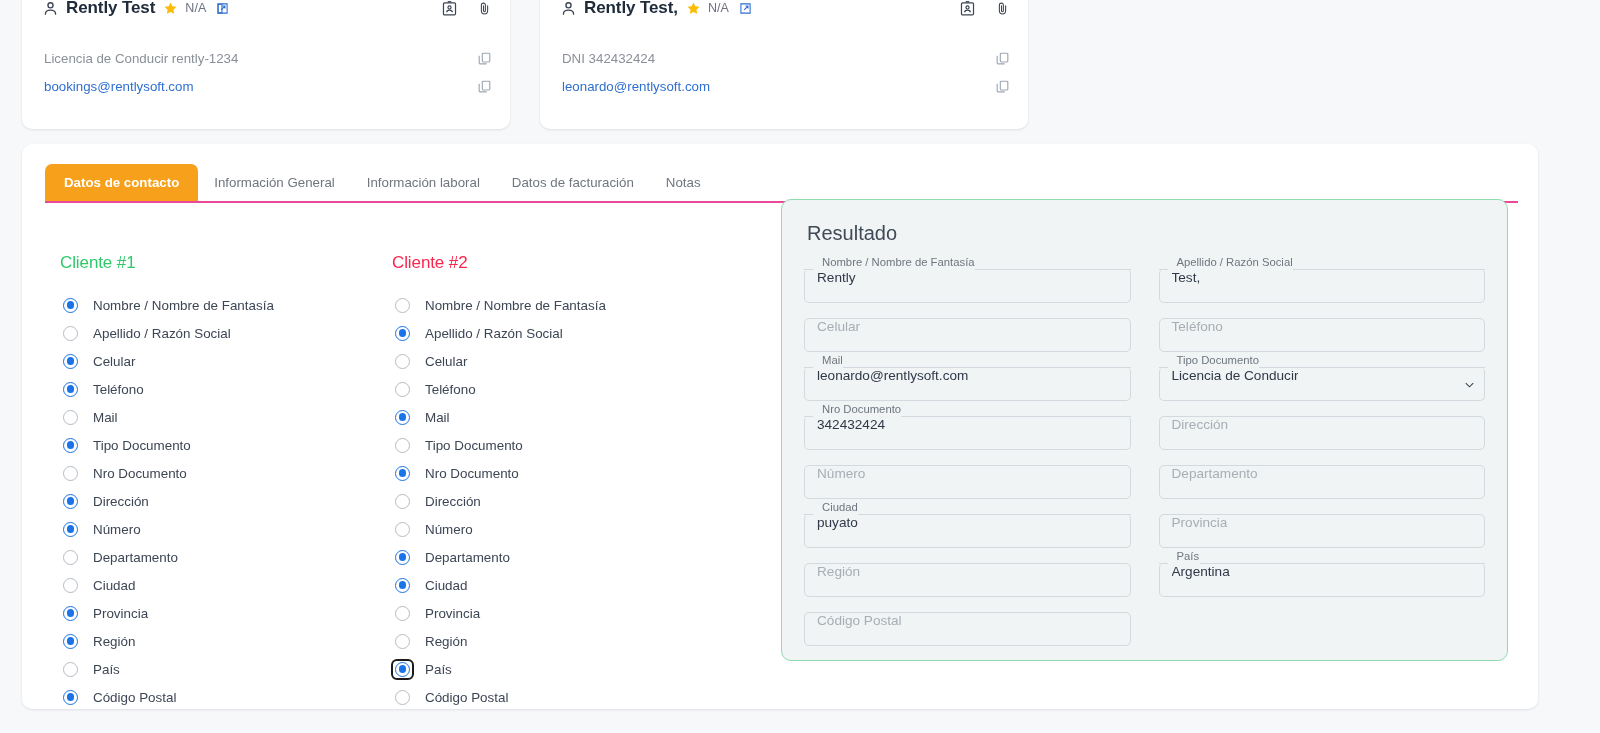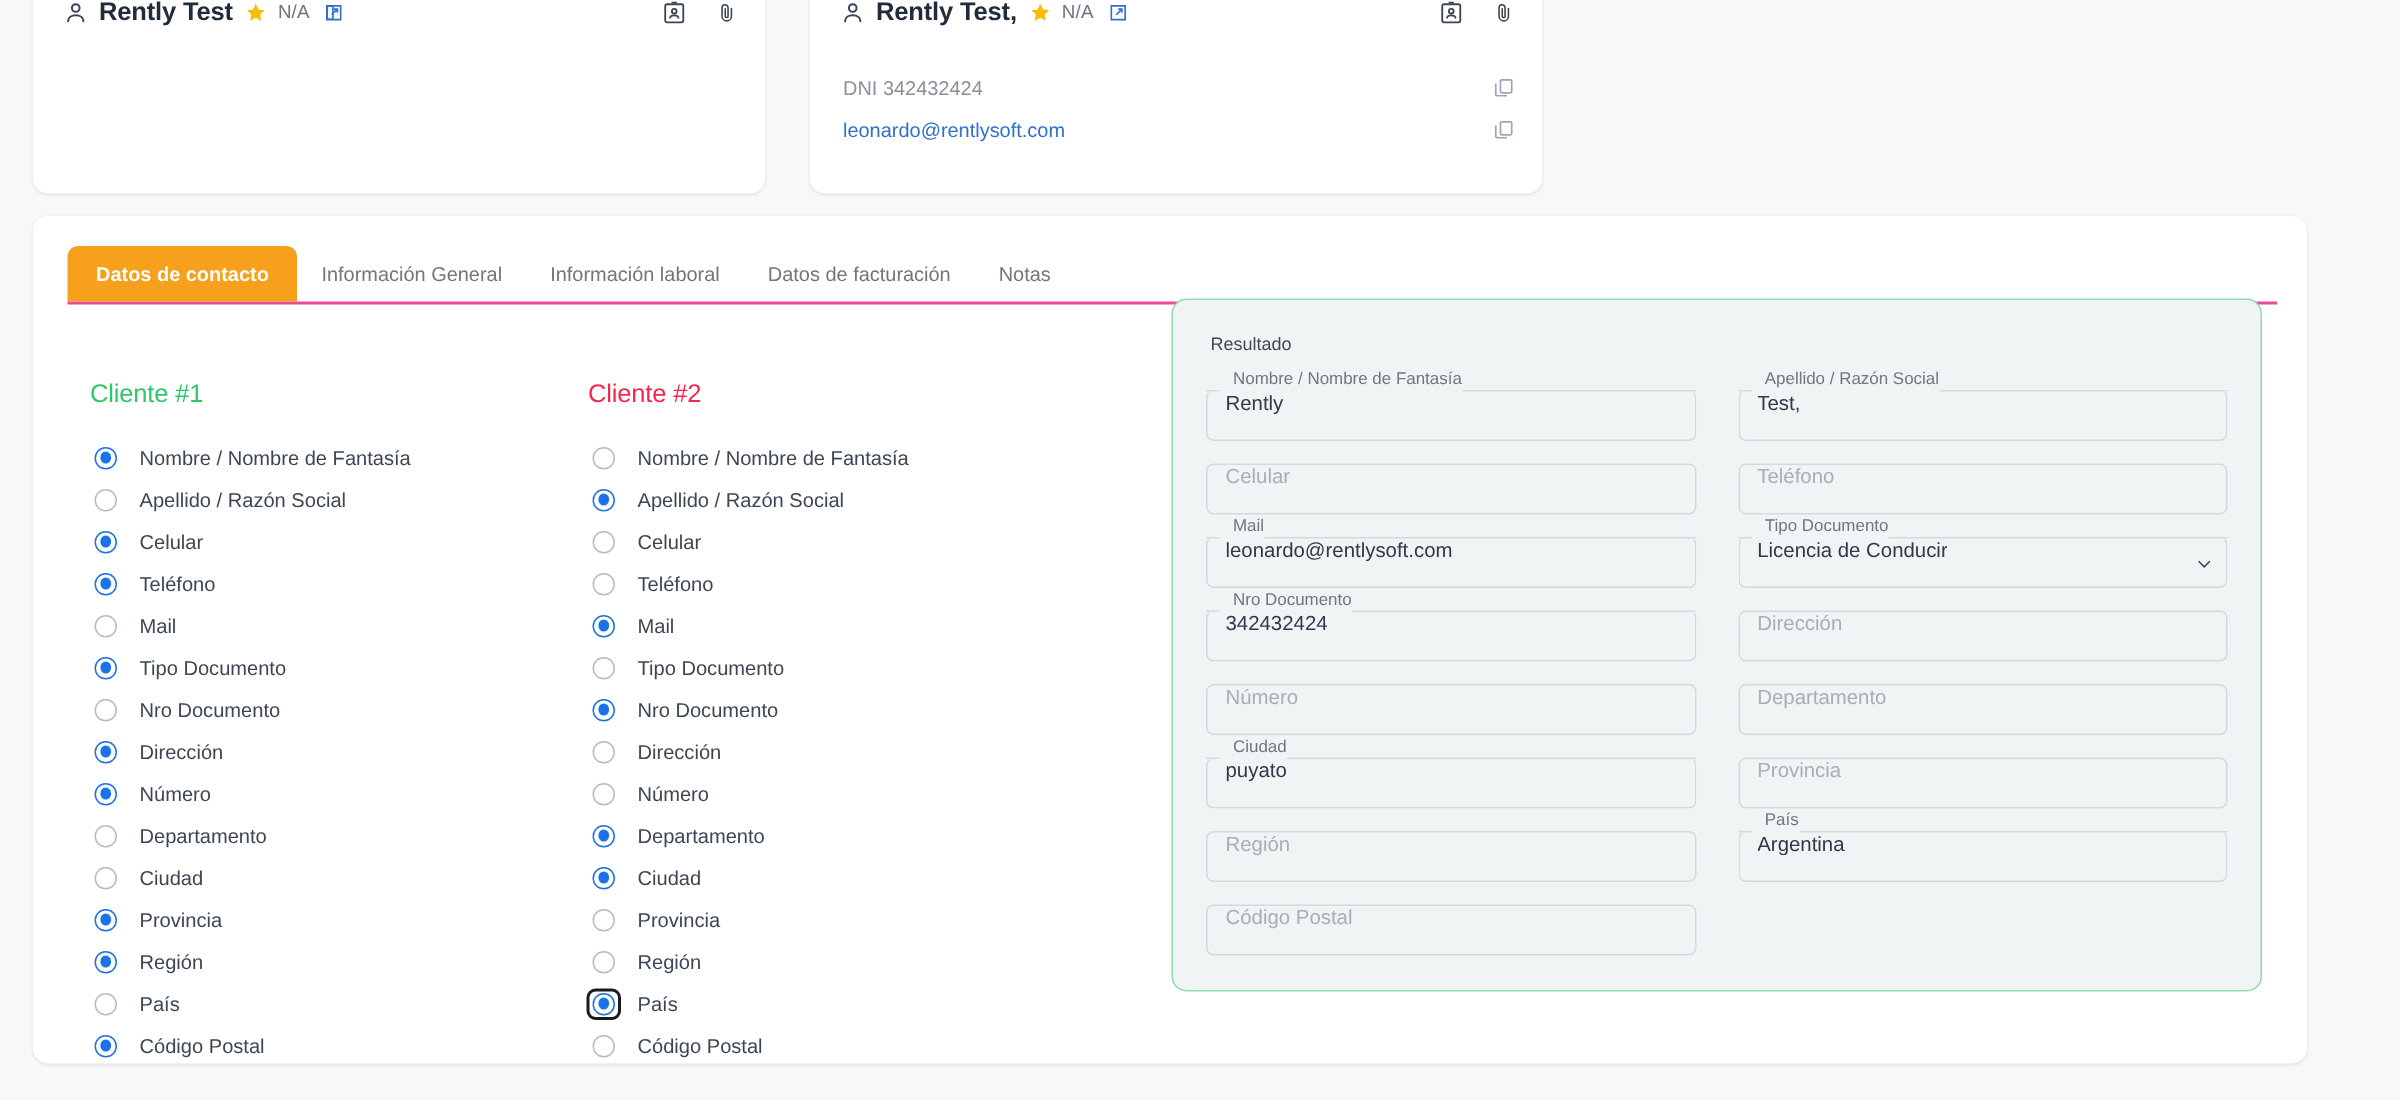--- a/index.html
+++ b/index.html
@@ -164,21 +164,21 @@
   .resultado {
     position: absolute;
     left: 759px; top: -4px;
     width: 727px; height: 462px;
     background: #f0f4f4;
     border: 1.4px solid #8fdcac;
     border-radius: 10px;
     padding: 18px 22px 0 22px;
   }
   .resultado-title {
-    font-size: 12px;
+    font-size: 20px;
     color: #3f4a57;
     margin: 4px 0 18px 3px;
     font-weight: 400;
   }
   .fields-grid {
     display: grid;
     grid-template-columns: 1fr 1fr;
     column-gap: 28px;
     row-gap: 0;
   }
@@ -265,20 +265,38 @@
       <span class="head-spacer"></span>
       <svg class="head-icon" viewBox="0 0 24 24" fill="none" stroke="#3b4453" stroke-width="1.7">
         <rect x="3.5" y="4" width="17" height="17" rx="1.6"></rect>
           <circle cx="12" cy="10.5" r="2.2"></circle>
           <path d="M8 17.4c0-2 1.8-3 4-3s4 1 4 3"></path>
           <path d="M9.5 2.4h5"></path>
       </svg>
       <svg class="head-icon clip" viewBox="0 0 24 24" fill="none" stroke="#3b4453" stroke-width="1.7" stroke-linecap="round">
         <path d="M17 7.5v8.2a5 5 0 01-10 0V6.6a3.2 3.2 0 016.4 0v9a1.5 1.5 0 11-3 0V7.8"></path>
       </svg>
+    </div>
+    <div class="card-body">
+      <div class="card-line">
+        <span class="txt muted">Licencia de Conducir rently-1234</span>
+        <span class="grow"></span>
+        <svg class="copy-icon" viewBox="0 0 24 24" fill="none" stroke="#8b96a5" stroke-width="1.8">
+          <rect x="8.5" y="3.5" width="12" height="14" rx="1.4"></rect>
+            <path d="M15.5 20.5H4.8a1.3 1.3 0 01-1.3-1.3V7.5"></path>
+        </svg>
+      </div>
+      <div class="card-line">
+        <span class="txt link">bookings@rentlysoft.com</span>
+        <span class="grow"></span>
+        <svg class="copy-icon" viewBox="0 0 24 24" fill="none" stroke="#8b96a5" stroke-width="1.8">
+          <rect x="8.5" y="3.5" width="12" height="14" rx="1.4"></rect>
+            <path d="M15.5 20.5H4.8a1.3 1.3 0 01-1.3-1.3V7.5"></path>
+        </svg>
+      </div>
     </div>
   </div>
 
   <div class="contact-card c2">
     <div class="card-head">
       <svg class="person-icon" viewBox="0 0 24 24" fill="none" stroke="#3b4453" stroke-width="1.9" stroke-linecap="round">
         <circle cx="12" cy="7.5" r="3.6"></circle>
           <path d="M4.8 20c0-3.6 3.2-5.6 7.2-5.6s7.2 2 7.2 5.6"></path>
       </svg>
       <span class="card-title">Rently Test,</span>

